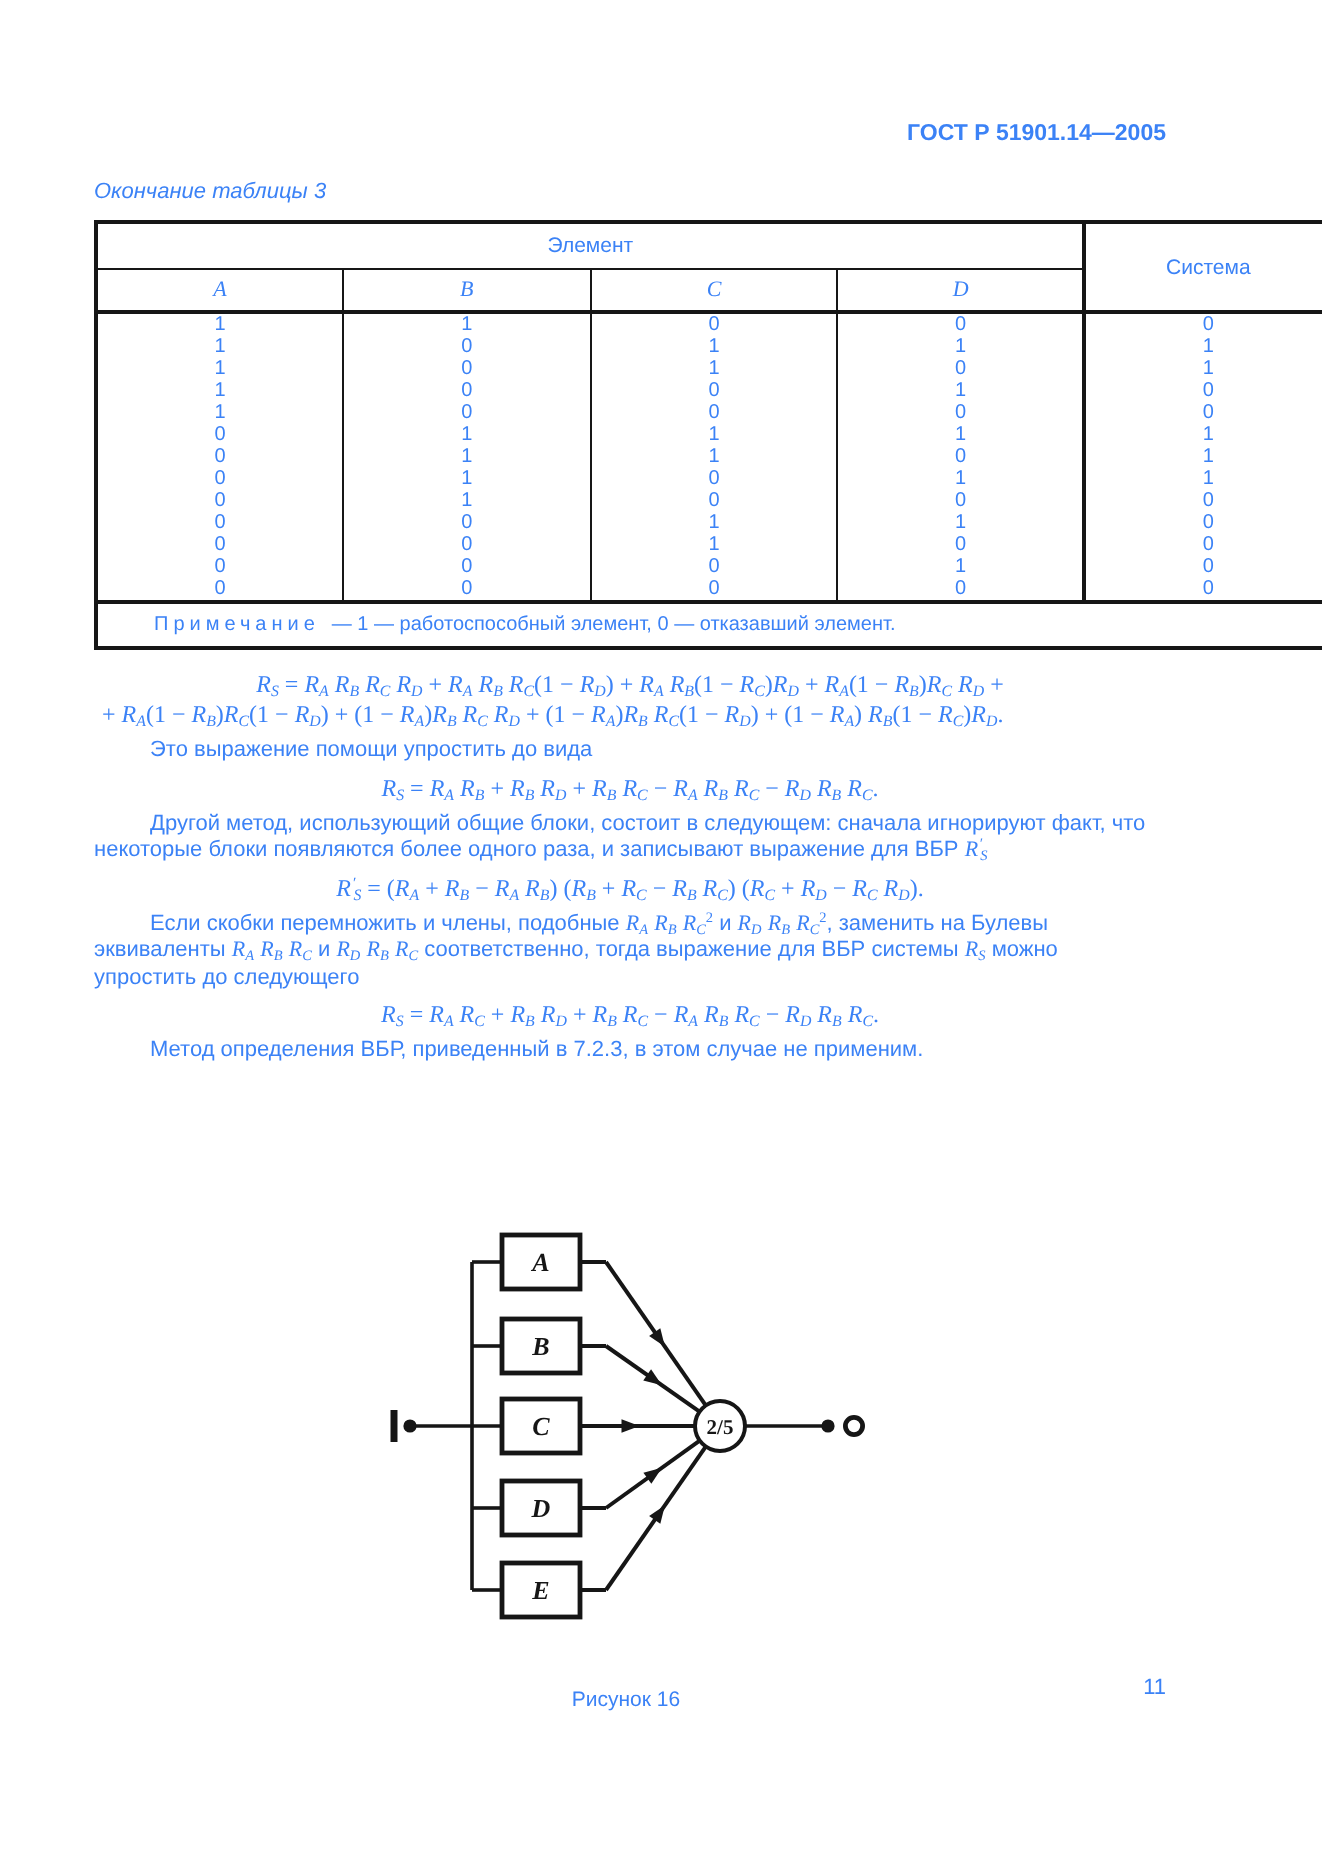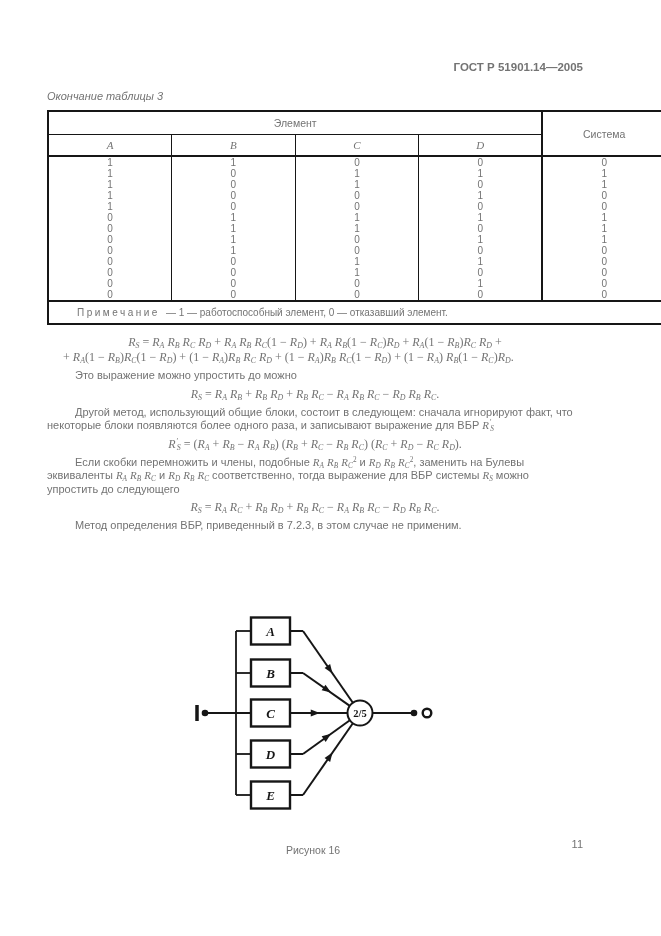--- a/index.html
+++ b/index.html
@@ -1,17 +1,17 @@
 <!DOCTYPE html>
 <html><head>
 <meta charset="utf-8">
 <style>
   html,body{margin:0;padding:0;background:#fff;}
   .page{position:relative;width:661px;height:936px;background:#fff;overflow:hidden;
-        font-family:"Liberation Sans",sans-serif;color:#737373;}
+        font-family:"Liberation Sans",sans-serif;color:#3b82f6;}
   .gost-header{position:absolute;top:61px;left:47px;width:536px;text-align:right;
         font-weight:bold;font-size:11.5px;}
   .table-caption{position:absolute;top:90px;left:47px;font-style:italic;font-size:11px;}
 
   table.truth-table{position:absolute;top:110px;left:47px;width:620px;
         border-collapse:collapse;table-layout:fixed;border:2.5px solid #161616;}
   .truth-table col{width:20%;}
   .truth-table th{font-weight:normal;padding:0;}
   .th-group{height:22px;font-size:10.5px;border-bottom:1px solid #161616;text-align:center;}
   .th-col{height:20px;font-size:11px;font-style:italic;text-align:center;
@@ -21,21 +21,21 @@
   .truth-table tbody td{padding:0;height:11px;line-height:11px;font-size:10px;text-align:center;}
   .truth-table tbody td + td{border-left:1.5px solid #161616;}
   .truth-table tbody td.sys{border-left:2px solid #161616;}
   .truth-table tbody tr:first-child td{border-top:2.5px solid #161616;}
   .truth-table tfoot td{border-top:2px solid #161616;height:21px;font-size:10px;
         padding:0 0 0 28px;vertical-align:middle;}
   .note-spaced{letter-spacing:2.5px;margin-right:6px;}
 
   .content{position:absolute;top:331px;left:47px;width:536px;font-size:11px;line-height:13.5px;}
   .para{margin:0;text-indent:28px;}
-  .formula{margin:4px 16px;font-family:"Liberation Serif",serif;font-size:12px;
+  .formula{margin:4px 4px;font-family:"Liberation Serif",serif;font-size:12px;
         line-height:15px;white-space:nowrap;}
   .f-center{text-align:center;}
   .f-left{text-align:left;}
   .heading{font-size:11px;font-weight:bold;margin:8px 0 4px;text-indent:28px;}
   .v{font-style:italic;font-family:"Liberation Serif",serif;}
   sub{font-family:"Liberation Serif",serif;font-style:italic;font-size:0.66em;line-height:0;
         vertical-align:-2px;}
   sup{font-family:"Liberation Serif",serif;font-style:normal;font-size:0.66em;line-height:0;
         vertical-align:4px;}
   sup.pr{font-style:italic;margin-left:0.5px;margin-right:-1px;}
@@ -174,21 +174,21 @@
         </td>
       </tr>
     </tfoot>
   </table>
 
   <div class="content">
     <div class="formula">
       <div class="f-center"><span class="v">R</span><sub>S</sub> = <span class="v">R</span><sub>A</sub> <span class="v">R</span><sub>B</sub> <span class="v">R</span><sub>C</sub> <span class="v">R</span><sub>D</sub> + <span class="v">R</span><sub>A</sub> <span class="v">R</span><sub>B</sub> <span class="v">R</span><sub>C</sub>(1 − <span class="v">R</span><sub>D</sub>) + <span class="v">R</span><sub>A</sub> <span class="v">R</span><sub>B</sub>(1 − <span class="v">R</span><sub>C</sub>)<span class="v">R</span><sub>D</sub> + <span class="v">R</span><sub>A</sub>(1 − <span class="v">R</span><sub>B</sub>)<span class="v">R</span><sub>C</sub> <span class="v">R</span><sub>D</sub> +</div>
       <div class="f-left">+ <span class="v">R</span><sub>A</sub>(1 − <span class="v">R</span><sub>B</sub>)<span class="v">R</span><sub>C</sub>(1 − <span class="v">R</span><sub>D</sub>) + (1 − <span class="v">R</span><sub>A</sub>)<span class="v">R</span><sub>B</sub> <span class="v">R</span><sub>C</sub> <span class="v">R</span><sub>D</sub> + (1 − <span class="v">R</span><sub>A</sub>)<span class="v">R</span><sub>B</sub> <span class="v">R</span><sub>C</sub>(1 − <span class="v">R</span><sub>D</sub>) + (1 − <span class="v">R</span><sub>A</sub>) <span class="v">R</span><sub>B</sub>(1 − <span class="v">R</span><sub>C</sub>)<span class="v">R</span><sub>D</sub>.</div>
     </div>
-    <p class="para">Это выражение можно упростить до можно</p>
+    <p class="para">Это выражение помощи упростить до вида</p>
     <div class="formula f-center"><span class="v">R</span><sub>S</sub> = <span class="v">R</span><sub>A</sub> <span class="v">R</span><sub>B</sub> + <span class="v">R</span><sub>B</sub> <span class="v">R</span><sub>D</sub> + <span class="v">R</span><sub>B</sub> <span class="v">R</span><sub>C</sub> − <span class="v">R</span><sub>A</sub> <span class="v">R</span><sub>B</sub> <span class="v">R</span><sub>C</sub> − <span class="v">R</span><sub>D</sub> <span class="v">R</span><sub>B</sub> <span class="v">R</span><sub>C</sub>.</div>
     <p class="para">Другой метод, использующий общие блоки, состоит в следующем: сначала игнорируют факт, что некоторые блоки появляются более одного раза, и записывают выражение для ВБР <span class="v">R</span><sup class="pr">′</sup><sub>S</sub></p>
     <div class="formula f-center"><span class="v">R</span><sup class="pr">′</sup><sub>S</sub> = (<span class="v">R</span><sub>A</sub> + <span class="v">R</span><sub>B</sub> − <span class="v">R</span><sub>A</sub> <span class="v">R</span><sub>B</sub>) (<span class="v">R</span><sub>B</sub> + <span class="v">R</span><sub>C</sub> − <span class="v">R</span><sub>B</sub> <span class="v">R</span><sub>C</sub>) (<span class="v">R</span><sub>C</sub> + <span class="v">R</span><sub>D</sub> − <span class="v">R</span><sub>C</sub> <span class="v">R</span><sub>D</sub>).</div>
     <p class="para">Если скобки перемножить и члены, подобные <span class="v">R</span><sub>A</sub> <span class="v">R</span><sub>B</sub> <span class="v">R</span><sub>C</sub><sup>2</sup> и <span class="v">R</span><sub>D</sub> <span class="v">R</span><sub>B</sub> <span class="v">R</span><sub>C</sub><sup>2</sup>, заменить на Булевы эквиваленты <span class="v">R</span><sub>A</sub> <span class="v">R</span><sub>B</sub> <span class="v">R</span><sub>C</sub> и <span class="v">R</span><sub>D</sub> <span class="v">R</span><sub>B</sub> <span class="v">R</span><sub>C</sub> соответственно, тогда выражение для ВБР системы <span class="v">R</span><sub>S</sub> можно упростить до следующего</p>
     <div class="formula f-center"><span class="v">R</span><sub>S</sub> = <span class="v">R</span><sub>A</sub> <span class="v">R</span><sub>C</sub> + <span class="v">R</span><sub>B</sub> <span class="v">R</span><sub>D</sub> + <span class="v">R</span><sub>B</sub> <span class="v">R</span><sub>C</sub> − <span class="v">R</span><sub>A</sub> <span class="v">R</span><sub>B</sub> <span class="v">R</span><sub>C</sub> − <span class="v">R</span><sub>D</sub> <span class="v">R</span><sub>B</sub> <span class="v">R</span><sub>C</sub>.</div>
     <p class="para">Метод определения ВБР, приведенный в 7.2.3, в этом случае не применим.</p>
   </div>
 
   <svg class="diagram" width="270" height="202" viewBox="0 0 270 202">
       <line x1="19" y1="94" x2="19" y2="110" stroke="#161616" stroke-width="3.5"></line>

